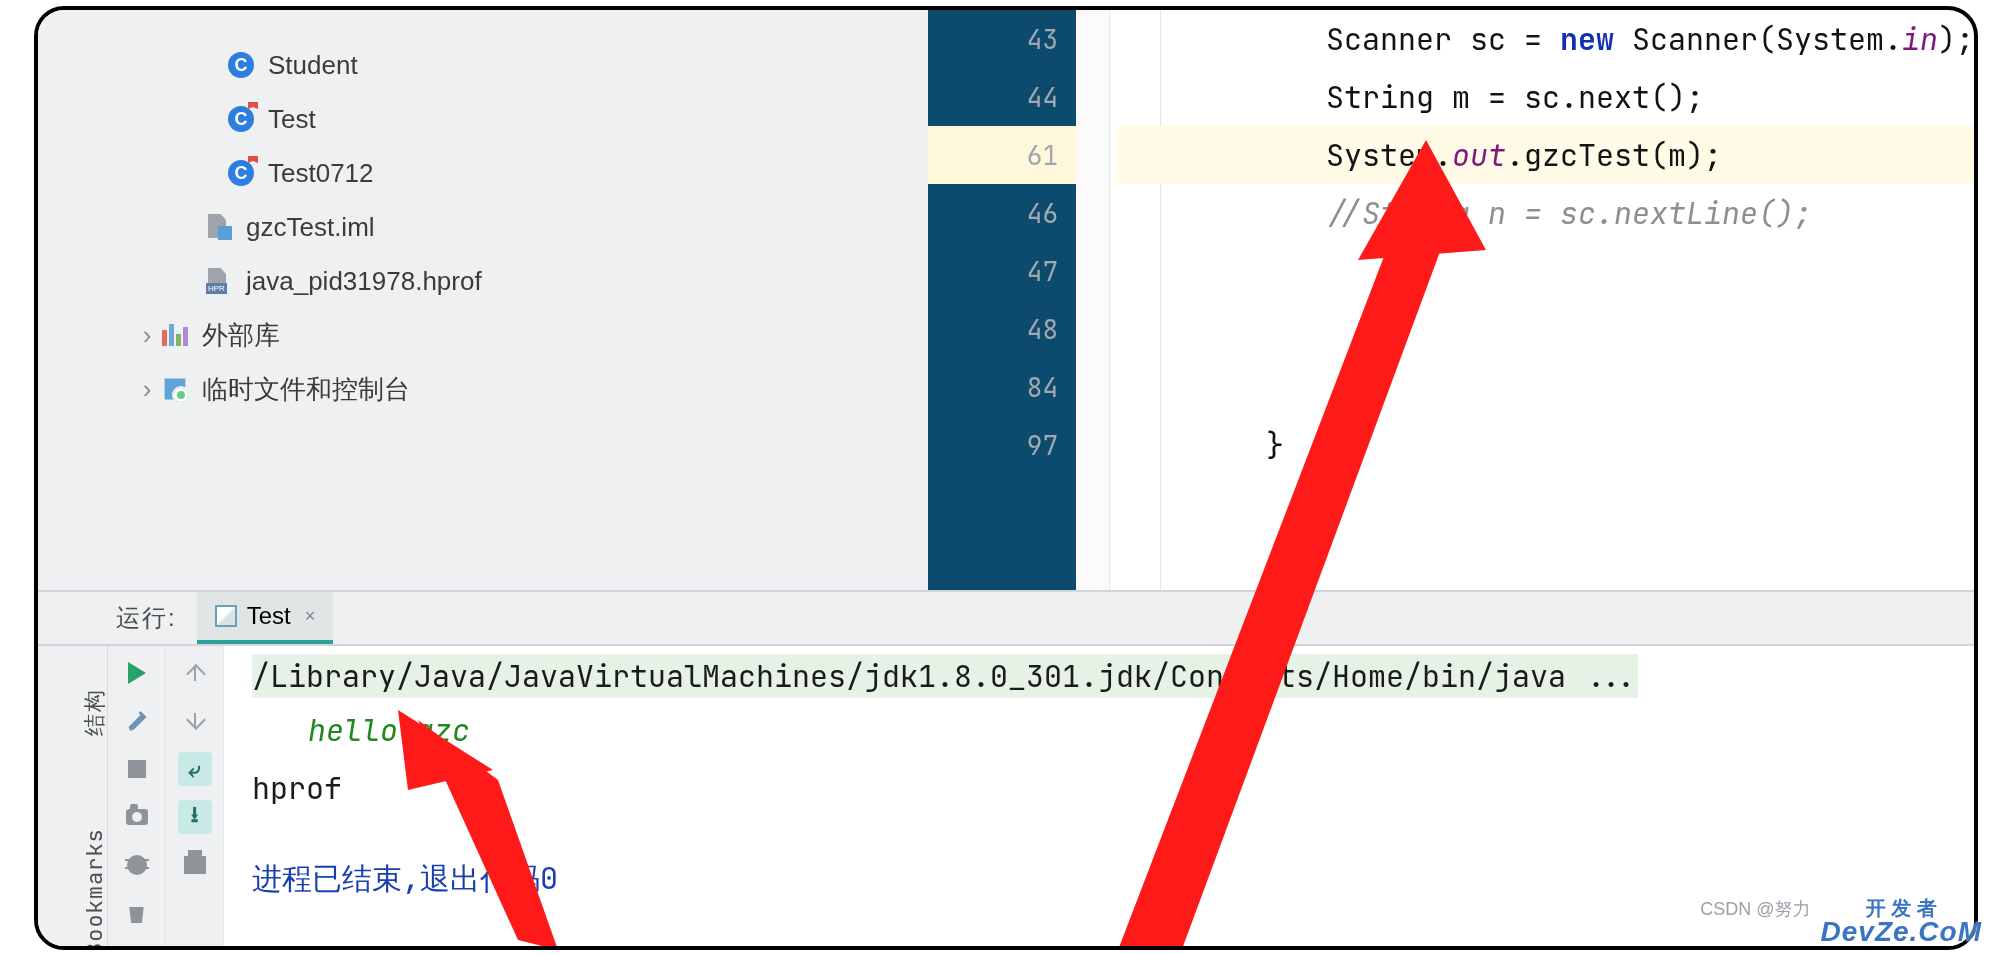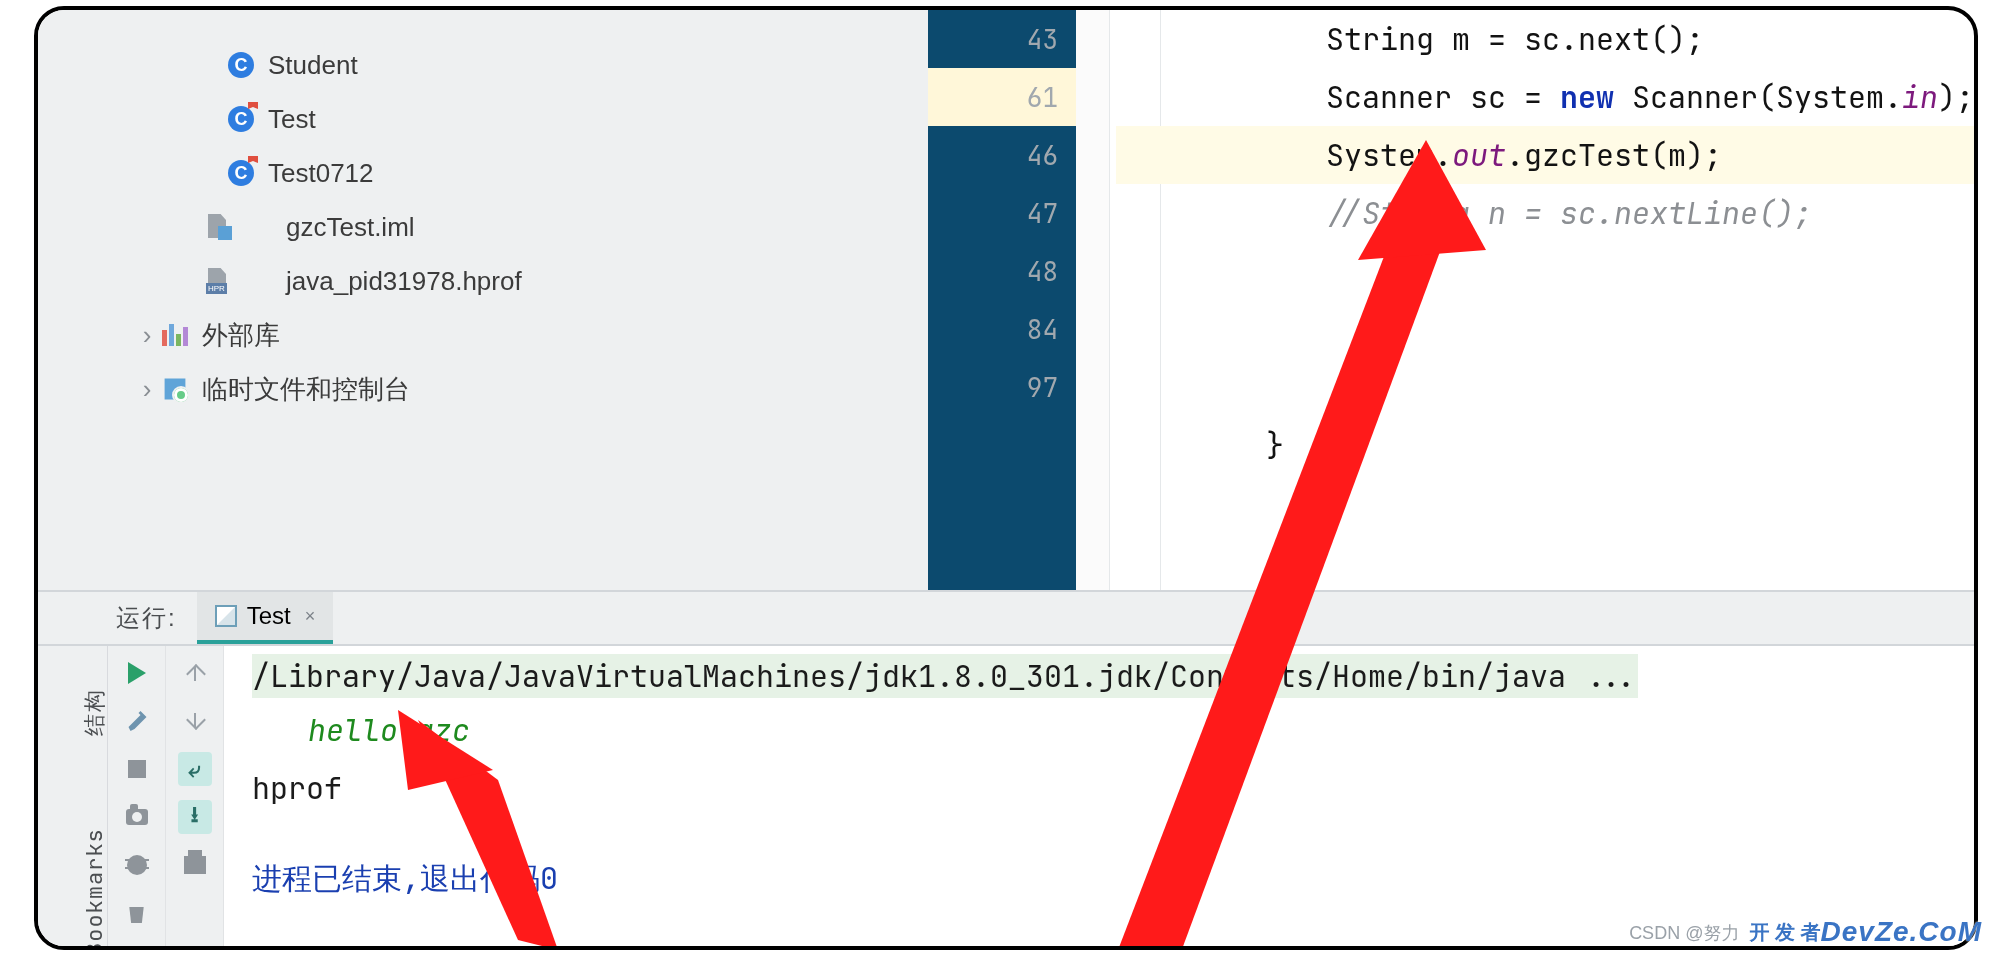--- a/index.html
+++ b/index.html
@@ -4,21 +4,21 @@
 <style>
   * { box-sizing: border-box; margin: 0; padding: 0; }
   html, body { width: 2012px; height: 954px; font-family: "Helvetica Neue", Arial, sans-serif; background: #fff; overflow: hidden; }
   .frame { position: absolute; left: 34px; top: 6px; width: 1944px; height: 944px; border: 4px solid #000; border-radius: 30px; overflow: hidden; background: #fff; }
   .top { display: flex; height: 580px; }
   .project-tree { width: 906px; background: #EEF0F1; height: 100%; position: relative; font-size: 26px; color: #3b3b3b; }
   .tree-list { padding-top: 28px; }
   .tree-item { display: flex; align-items: center; height: 54px; padding-left: 0; }
   .tree-item .chev { width: 18px; display: inline-flex; justify-content: center; margin-right: 6px; color: #8a8f94; }
   .ind-0 { padding-left: 190px; }
-  .ind-1 { padding-left: 168px; gap: 40px; }
+  .ind-1 { padding-left: 168px; }
   .ind-2 { padding-left: 100px; }
   .class-icon { width: 26px; height: 26px; border-radius: 50%; background: #2E7DE0; color: #fff; display: inline-flex; align-items: center; justify-content: center; font-size: 18px; font-weight: 600; margin-right: 14px; position: relative; }
   .class-icon.flag::after { content: ""; position: absolute; top: -4px; right: -4px; width: 10px; height: 10px; background: #E04F3F; clip-path: polygon(0 0, 100% 0, 100% 70%, 50% 50%, 0 70%); }
   .iml-icon { width: 26px; height: 26px; display: inline-block; margin-right: 14px; position: relative; }
   .iml-icon::before { content: ""; position: absolute; left: 2px; top: 0; width: 18px; height: 24px; background: #9da4ab; clip-path: polygon(0 0, 70% 0, 100% 25%, 100% 100%, 0 100%); }
   .iml-icon::after { content: ""; position: absolute; right: 0; bottom: 0; width: 14px; height: 14px; background: #5aa0d6; }
   .hprof-icon { width: 26px; height: 26px; display: inline-block; margin-right: 14px; position: relative; }
   .hprof-icon::before { content: ""; position: absolute; left: 2px; top: 0; width: 18px; height: 24px; background: #9da4ab; clip-path: polygon(0 0, 70% 0, 100% 25%, 100% 100%, 0 100%); }
   .hprof-icon::after { content: "HPR"; position: absolute; left: 0; bottom: 0px; font-size: 8px; background: #5c7ea8; color: #fff; padding: 1px 2px; }
   .lib-icon { display: inline-flex; gap: 2px; align-items: flex-end; margin-right: 14px; height: 22px; }
@@ -136,32 +136,33 @@
           <span class="chev">›</span>
           <span class="scratch-icon"></span>
           <span>临时文件和控制台</span>
         </div>
       </div>
     </div>
 
     <div class="editor">
       <div class="gutter" id="gutter">
           <div class="ln">43</div>
+          <div class="ln">44</div>
           <div class="ln hl">61</div>
           <div class="ln">46</div>
           <div class="ln">47</div>
           <div class="ln">48</div>
           <div class="ln">84</div>
           <div class="ln">97</div>
         </div>
       <div class="guide"></div>
       <div class="guide2"></div>
       <div class="code-area" id="codearea">
+          <div class="code-line indent1"><span>Scanner sc = </span><span class="kw">new </span><span>Scanner(System.</span><span class="field">in</span><span>);</span></div>
           <div class="code-line indent1"><span>String m = sc.next();</span></div>
-          <div class="code-line indent1"><span>Scanner sc = </span><span class="kw">new </span><span>Scanner(System.</span><span class="field">in</span><span>);</span></div>
           <div class="code-line indent1 hl"><span>System.</span><span class="field">out</span><span>.gzcTest(m);</span></div>
           <div class="code-line indent1"><span class="comment">//String n = sc.nextLine();</span></div>
           <div class="code-line indent1"><span></span></div>
           <div class="code-line indent1"><span></span></div>
           <div class="code-line indent1"><span></span></div>
           <div class="code-line indent0"><span>}</span></div>
           <div class="code-line indent0"><span></span></div>
         </div>
     </div>
   </div>
@@ -235,17 +236,17 @@
     <svg width="500" height="820">
       <polygon points="100,810 380,80 430,90 160,820" fill="#FF1A1A"></polygon>
       <polygon points="408,0 340,120 468,110" fill="#FF1A1A"></polygon>
     </svg>
   </div>
 
 </div>
 
 <div class="watermark">
   <span>CSDN @努力</span>
-  <span style="display:flex;flex-direction:row;align-items:center;line-height:1;">
+  <span style="display:flex;flex-direction:column;align-items:center;line-height:1;">
     <span style="color:#3a74c4;font-weight:700;font-size:20px;text-shadow:-1px -1px 0 #fff,1px -1px 0 #fff,-1px 1px 0 #fff,1px 1px 0 #fff;">开 发 者</span>
     <span class="big">DevZe.CoM</span>
   </span>
 </div>
 
 </body></html>

